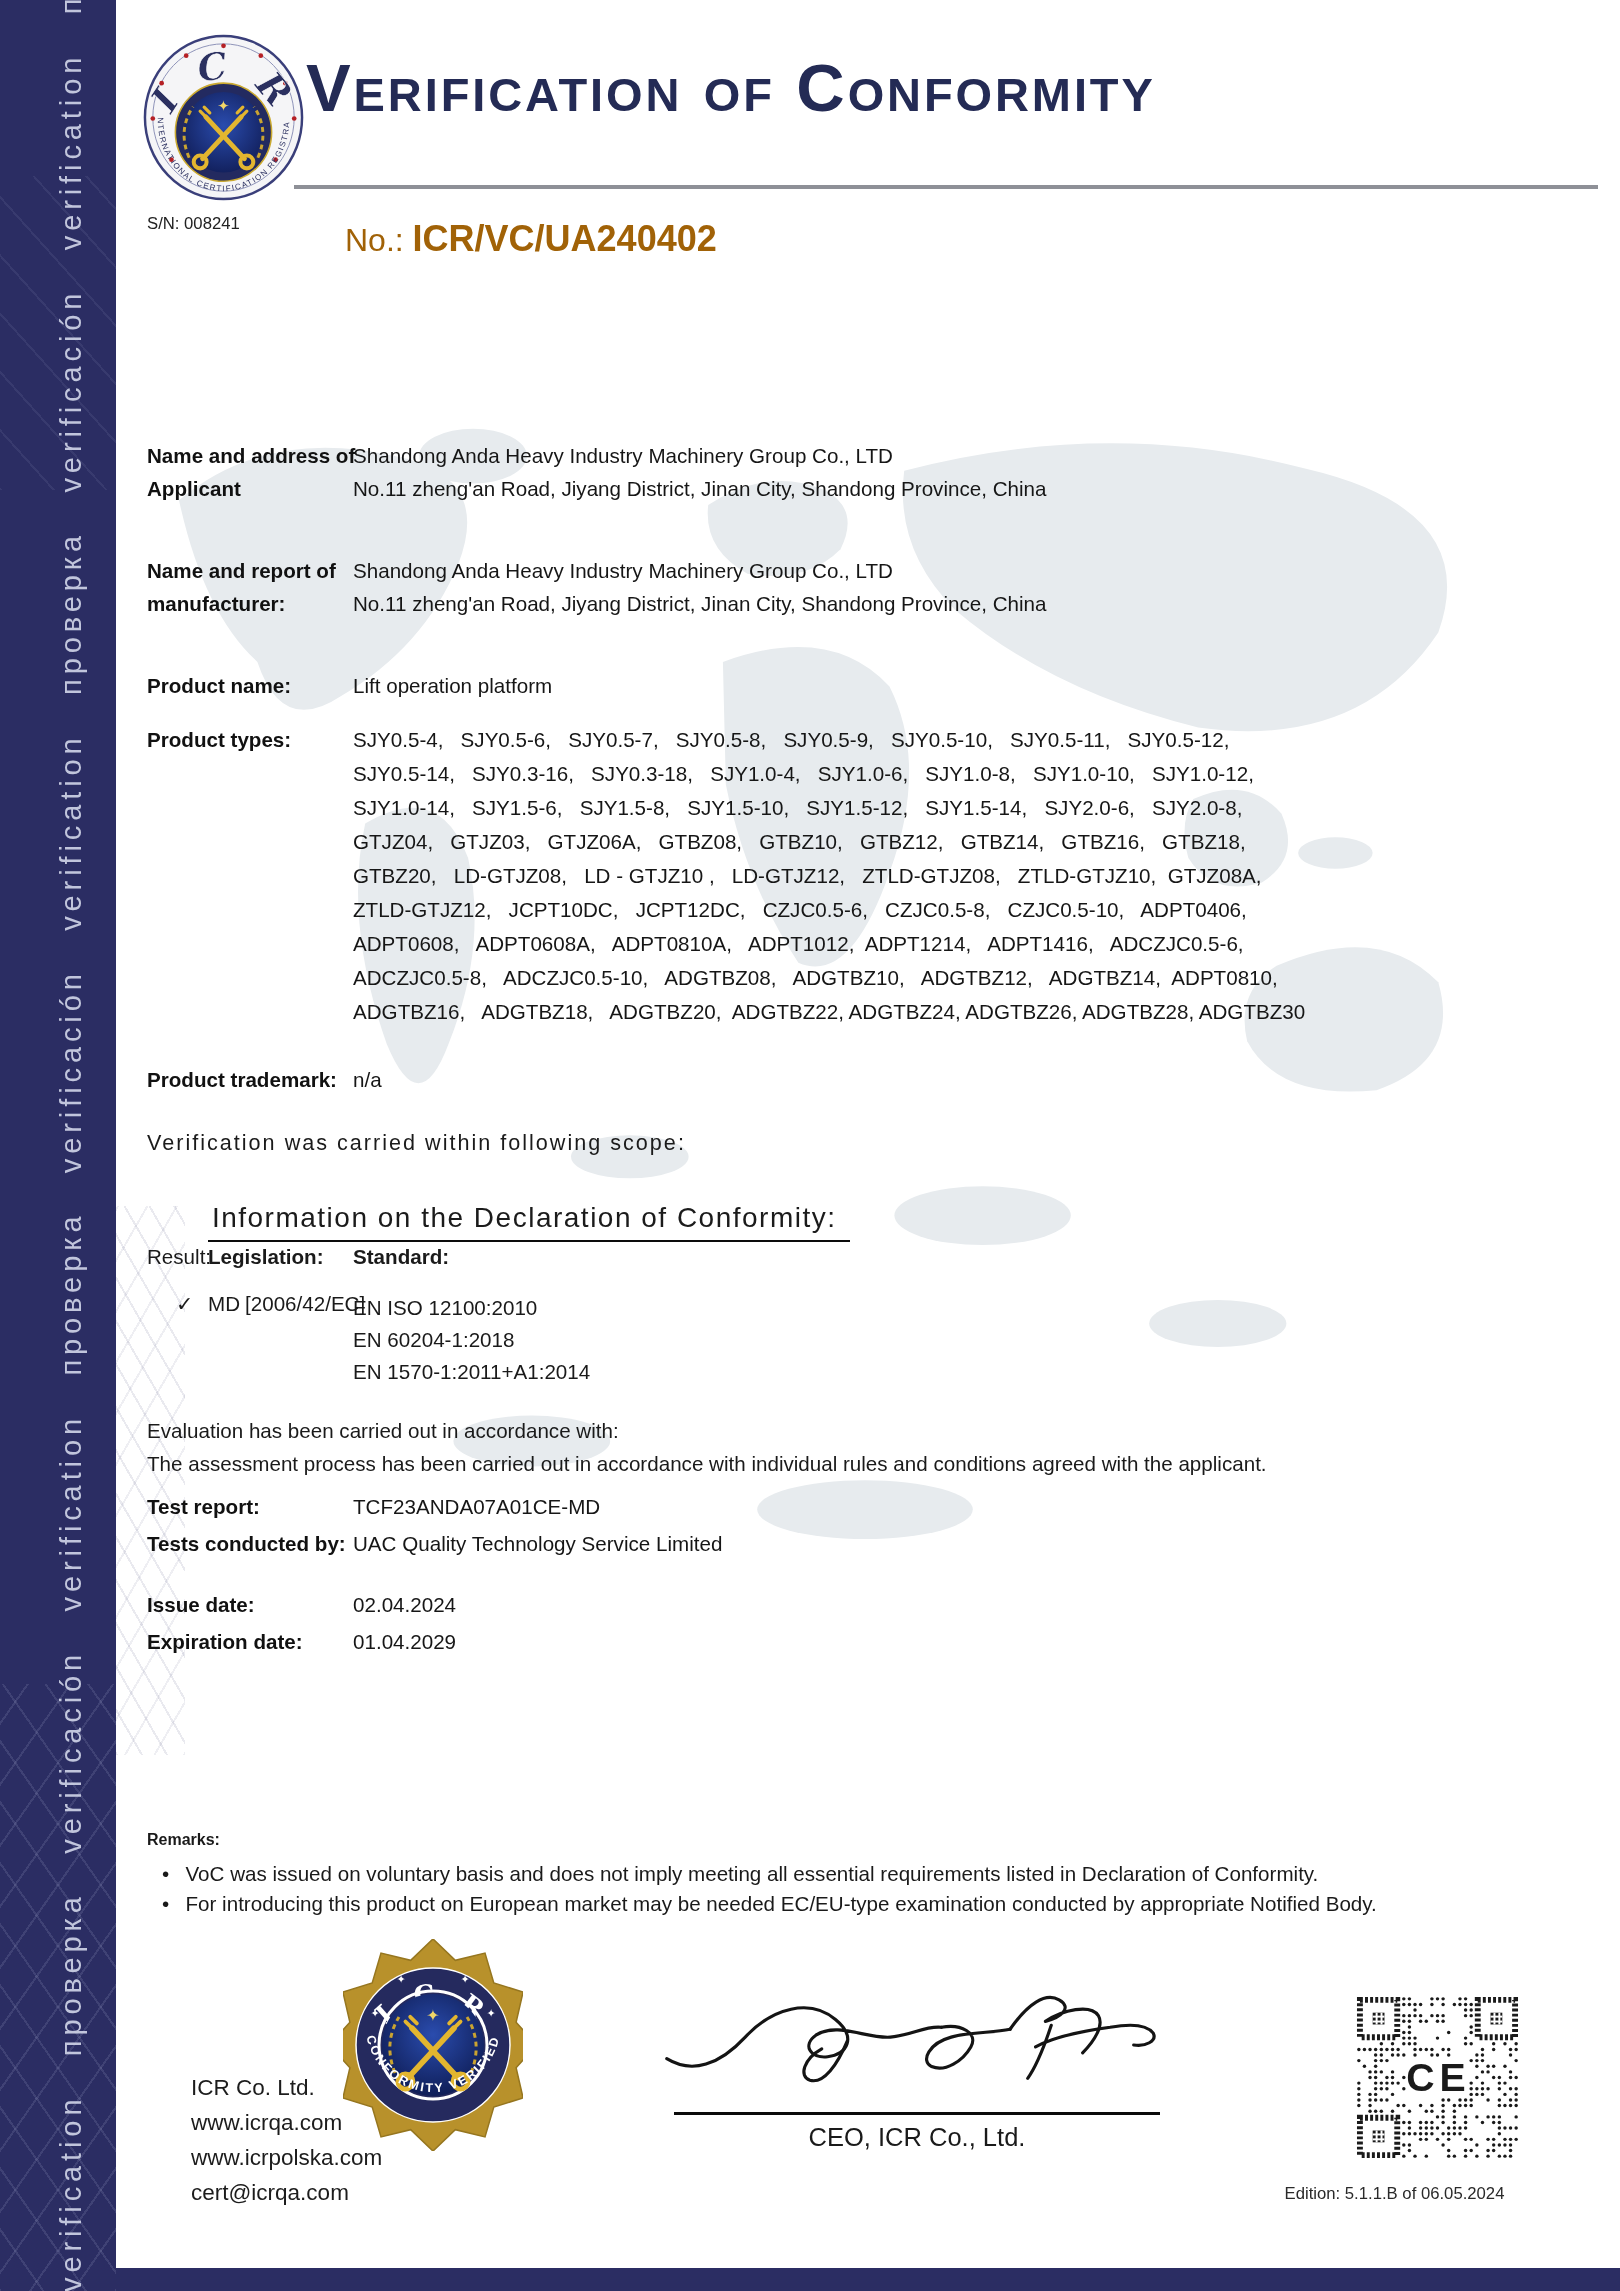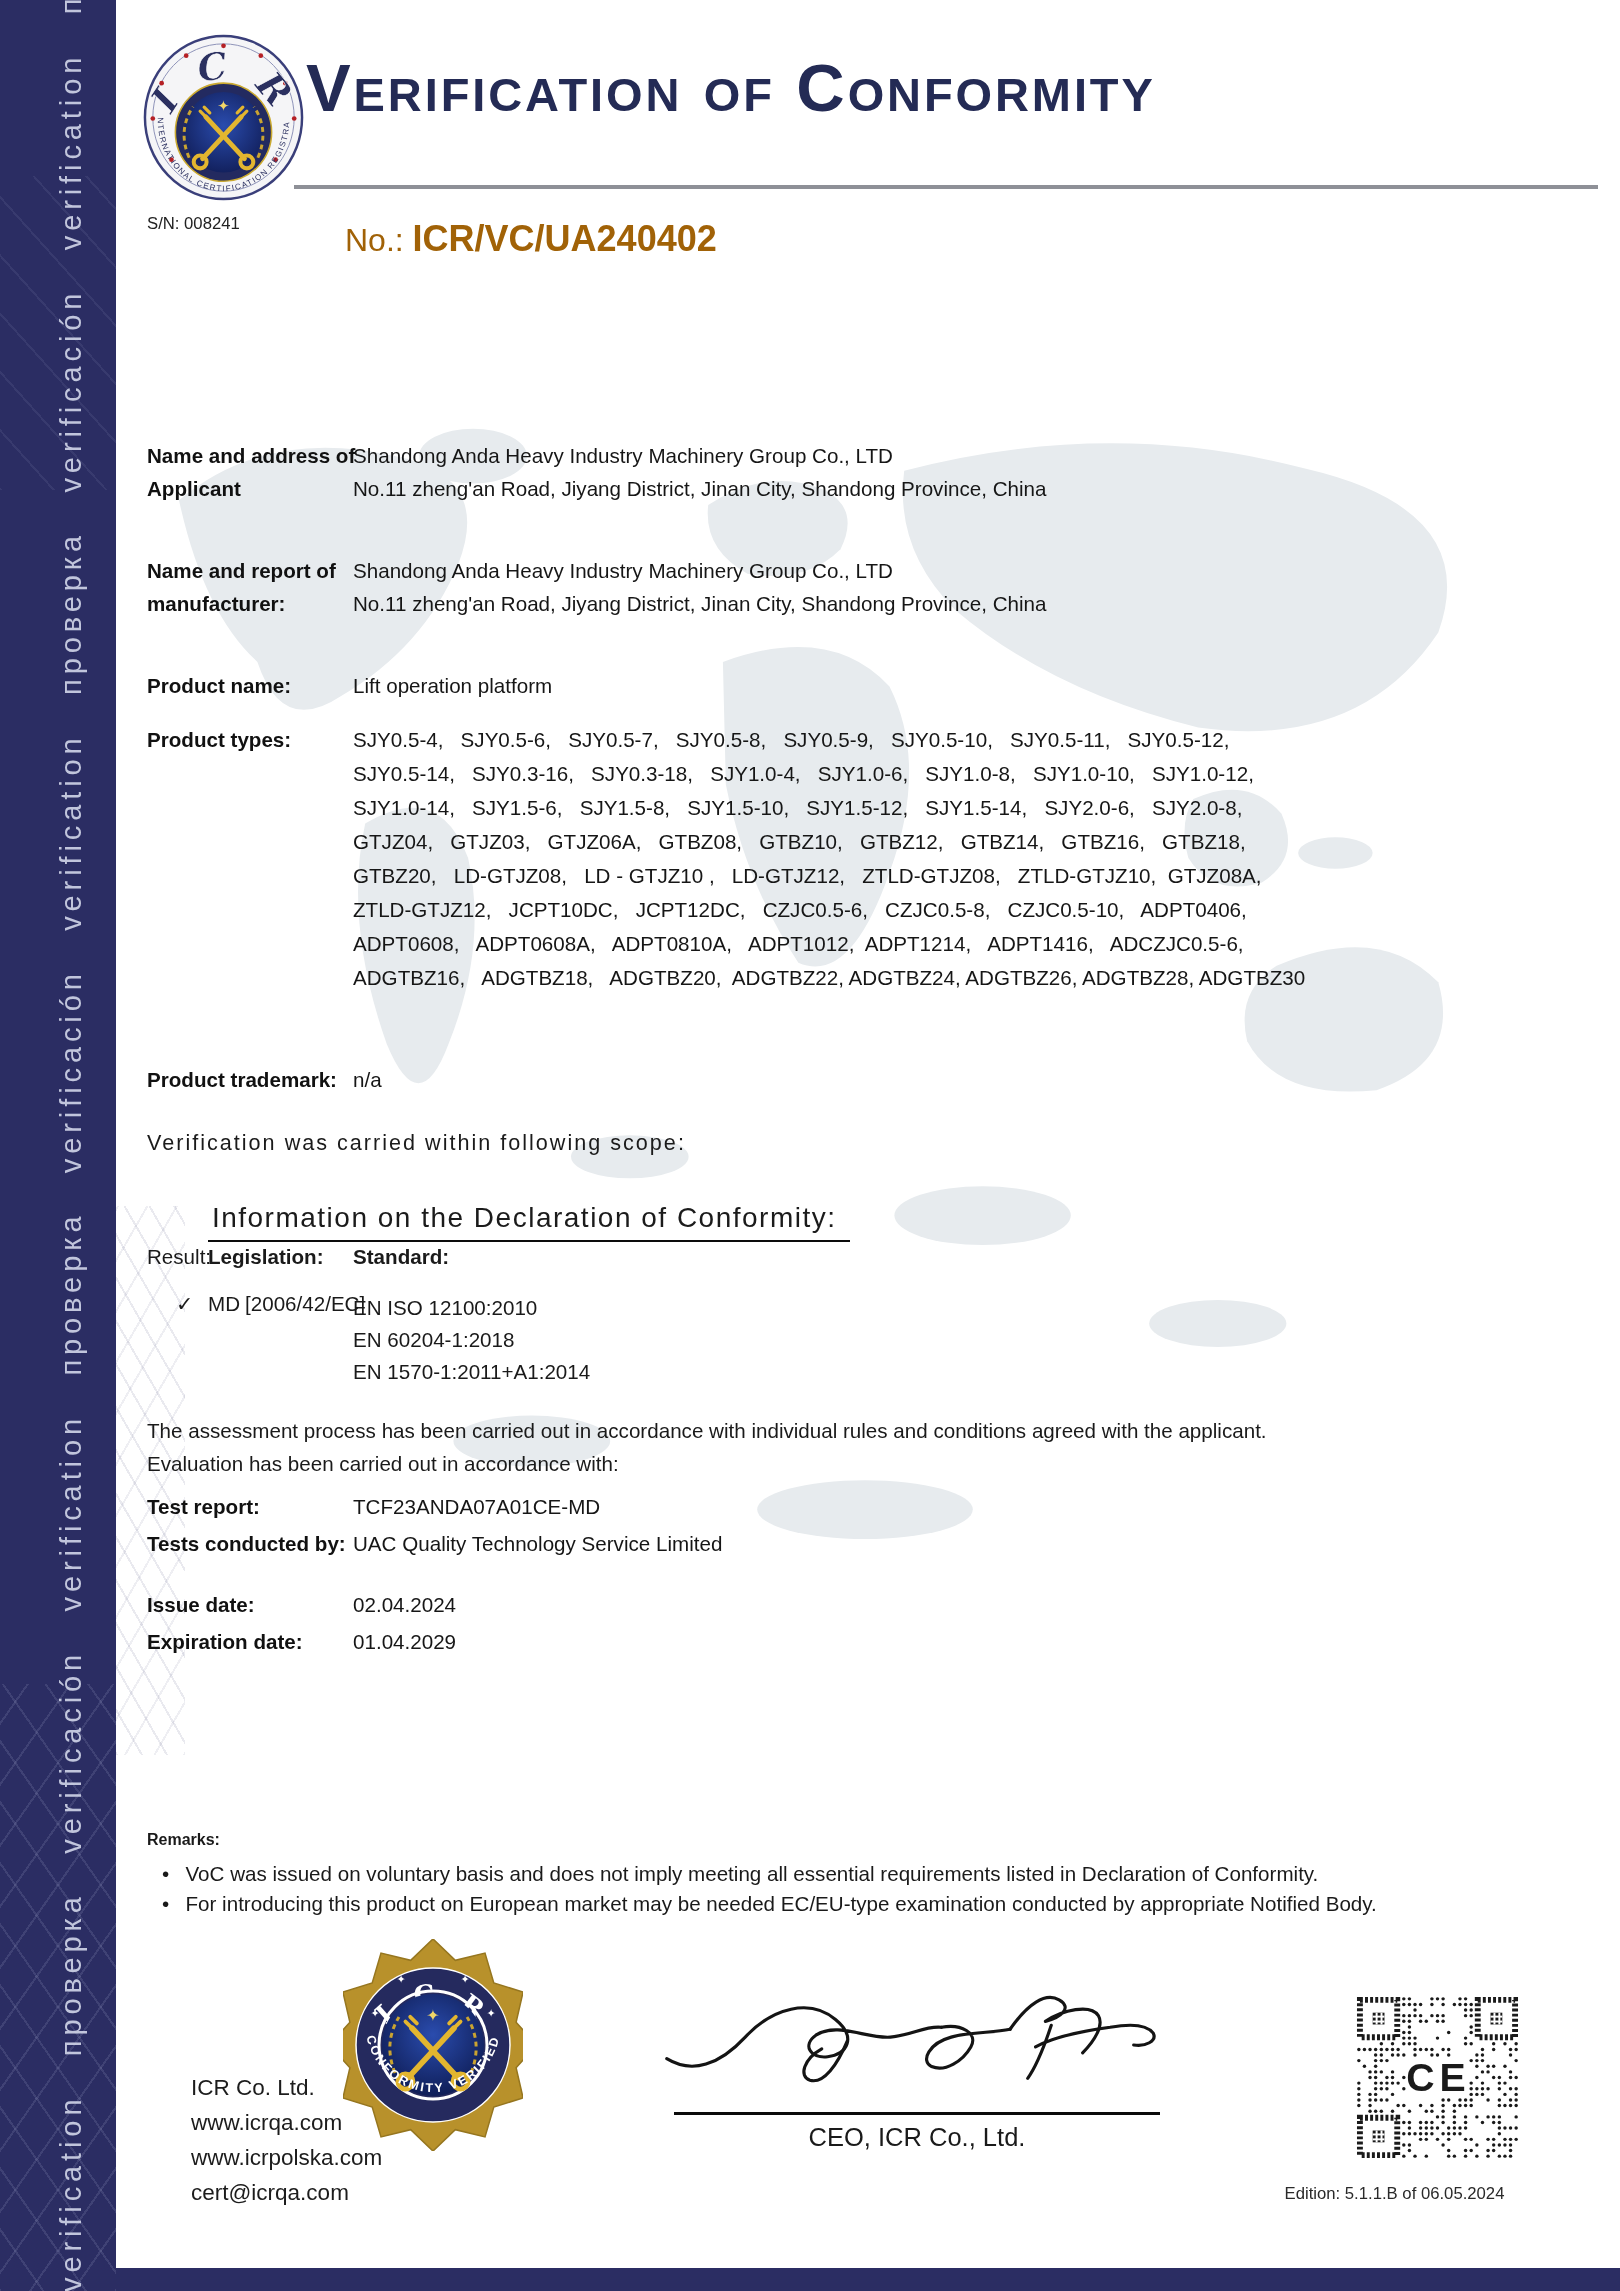--- a/index.html
+++ b/index.html
@@ -184,20 +184,21 @@
   <div class="frow types" style="top:723px">
     <div class="lbl">Product types:</div>
     <div class="val">
       <div class="line">SJY0.5-4,   SJY0.5-6,   SJY0.5-7,   SJY0.5-8,   SJY0.5-9,   SJY0.5-10,   SJY0.5-11,   SJY0.5-12,</div>
       <div class="line">SJY0.5-14,   SJY0.3-16,   SJY0.3-18,   SJY1.0-4,   SJY1.0-6,   SJY1.0-8,   SJY1.0-10,   SJY1.0-12,</div>
       <div class="line">SJY1.0-14,   SJY1.5-6,   SJY1.5-8,   SJY1.5-10,   SJY1.5-12,   SJY1.5-14,   SJY2.0-6,   SJY2.0-8,</div>
       <div class="line">GTJZ04,   GTJZ03,   GTJZ06A,   GTBZ08,   GTBZ10,   GTBZ12,   GTBZ14,   GTBZ16,   GTBZ18,</div>
       <div class="line">GTBZ20,   LD-GTJZ08,   LD - GTJZ10 ,   LD-GTJZ12,   ZTLD-GTJZ08,   ZTLD-GTJZ10,  GTJZ08A,</div>
       <div class="line">ZTLD-GTJZ12,   JCPT10DC,   JCPT12DC,   CZJC0.5-6,   CZJC0.5-8,   CZJC0.5-10,   ADPT0406,</div>
       <div class="line">ADPT0608,   ADPT0608A,   ADPT0810A,   ADPT1012,  ADPT1214,   ADPT1416,   ADCZJC0.5-6,</div>
+      <div class="line">ADCZJC0.5-8,   ADCZJC0.5-10,   ADGTBZ08,   ADGTBZ10,   ADGTBZ12,   ADGTBZ14,  ADPT0810,</div>
       <div class="line">ADGTBZ16,   ADGTBZ18,   ADGTBZ20,  ADGTBZ22, ADGTBZ24, ADGTBZ26, ADGTBZ28, ADGTBZ30</div>
     </div>
   </div>
 
   <div class="frow" style="top:1063px">
     <div class="lbl">Product trademark:</div>
     <div class="val">n/a</div>
   </div>
 
   <div class="abs scope-intro">Verification was carried within following scope:</div>
@@ -214,22 +215,22 @@
     <span class="leg">MD</span>
     <span class="dir">[2006/42/EC]</span>
     <span class="stds">
       <span style="display:block">EN ISO 12100:2010</span>
       <span style="display:block">EN 60204-1:2018</span>
       <span style="display:block">EN 1570-1:2011+A1:2014</span>
     </span>
   </div>
 
   <div class="abs assessment">
+    <div>Evaluation has been carried out in accordance with:</div>
     <div>The assessment process has been carried out in accordance with individual rules and conditions agreed with the applicant.</div>
-    <div>Evaluation has been carried out in accordance with:</div>
   </div>
 
   <div class="frow" style="top:1490px">
     <div class="lbl">Test report:</div>
     <div class="val">TCF23ANDA07A01CE-MD</div>
   </div>
   <div class="frow" style="top:1527px">
     <div class="lbl">Tests conducted by:</div>
     <div class="val">UAC Quality Technology Service Limited</div>
   </div>

